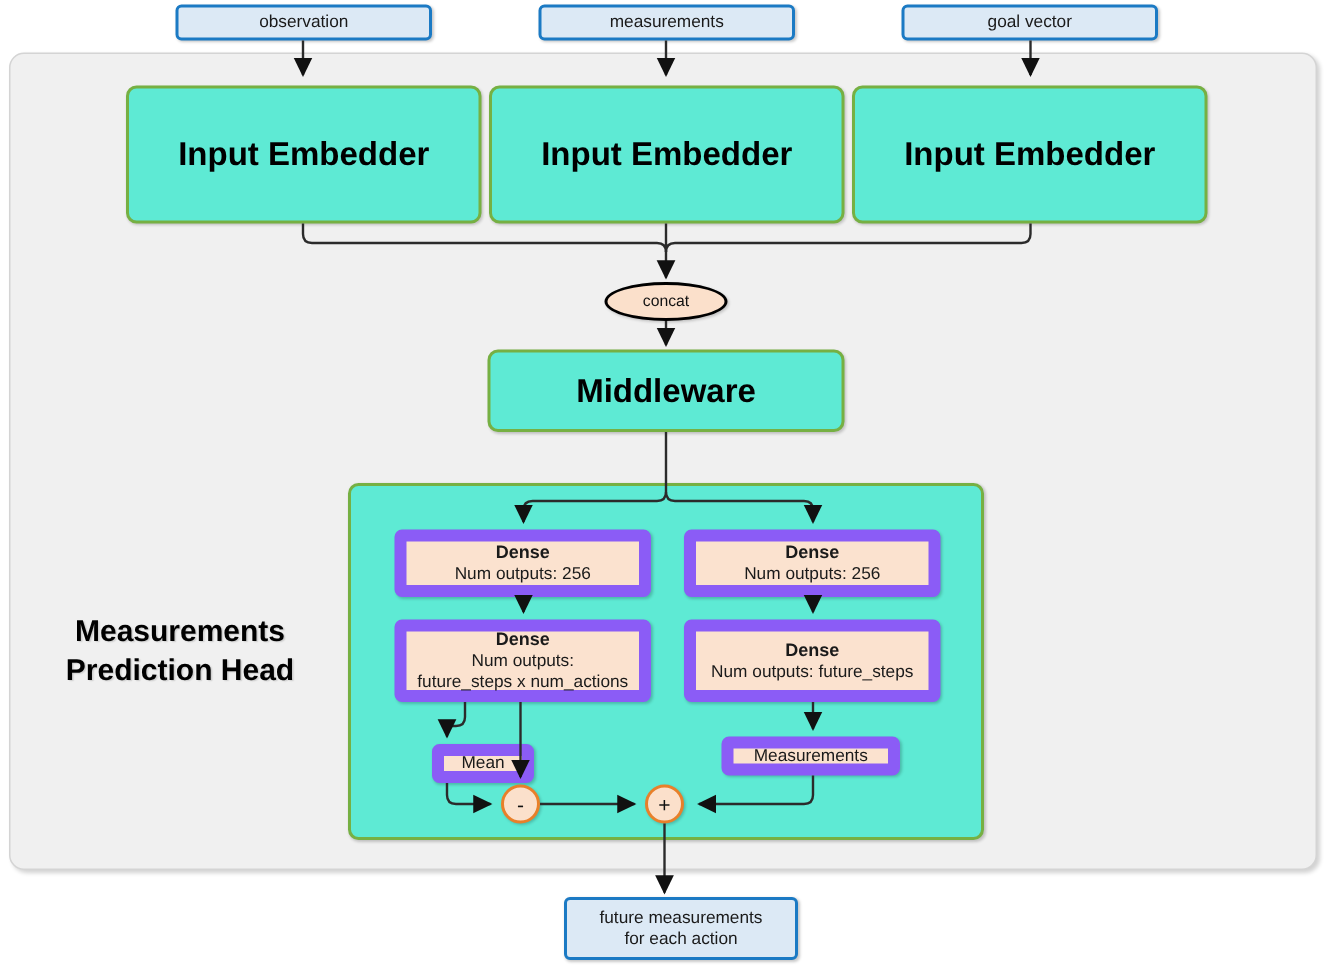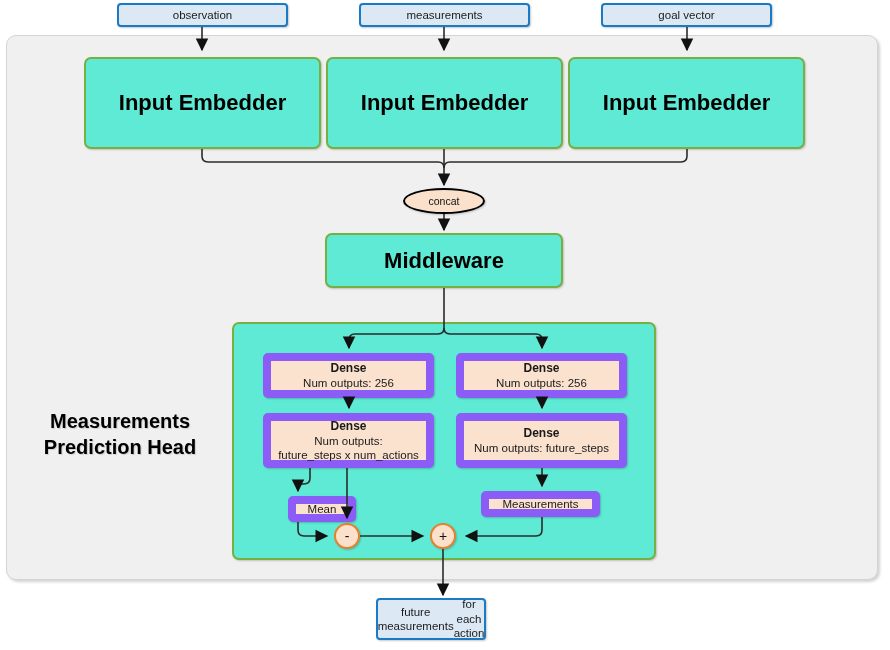--- a/index.html
+++ b/index.html
@@ -130,21 +130,21 @@
     <span>Measurements</span>
   </div>
 
   <div class="opcircle" style="left:334px;top:523px;width:26px;height:26px;">
     <span>-</span>
   </div>
   <div class="opcircle" style="left:430px;top:523px;width:26px;height:26px;">
     <span>+</span>
   </div>
 
-  <div class="node io" style="left:376px;top:598px;width:110px;height:42px;flex-direction:row;">
+  <div class="node io" style="left:376px;top:598px;width:156px;height:42px;flex-direction:column;text-align:right;">
     <span>future measurements</span>
     <span>for each action</span>
   </div>
 
   <svg id="wires" viewBox="0 0 890 650">
     <defs>
       <marker id="ah" markerWidth="9" markerHeight="9" refX="7.2" refY="4.5" orient="auto">
         <path d="M0,0.6 L8,4.5 L0,8.4 z" class="wh"></path>
       </marker>
     </defs>

